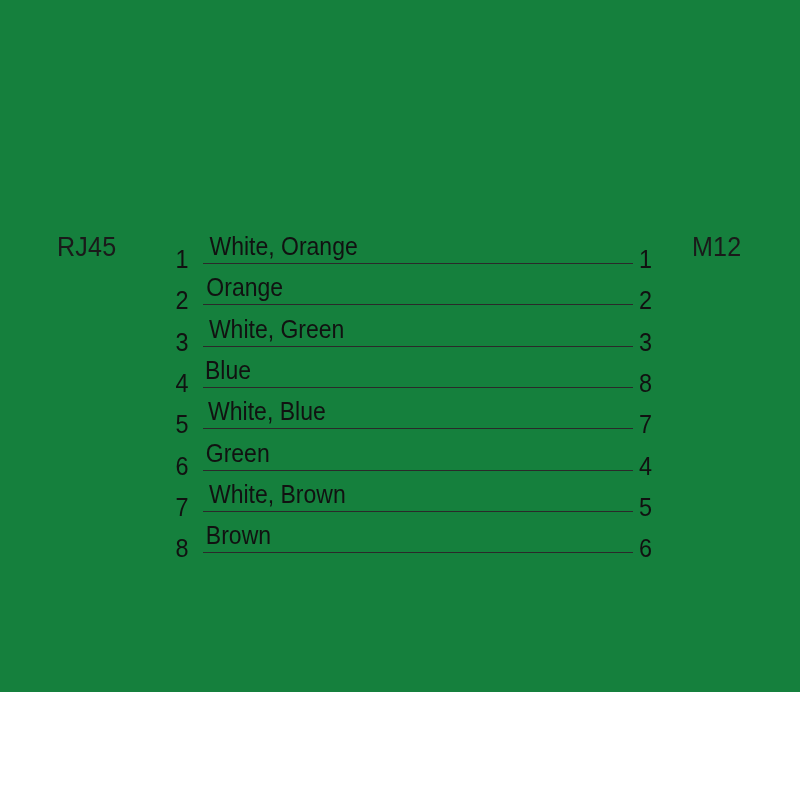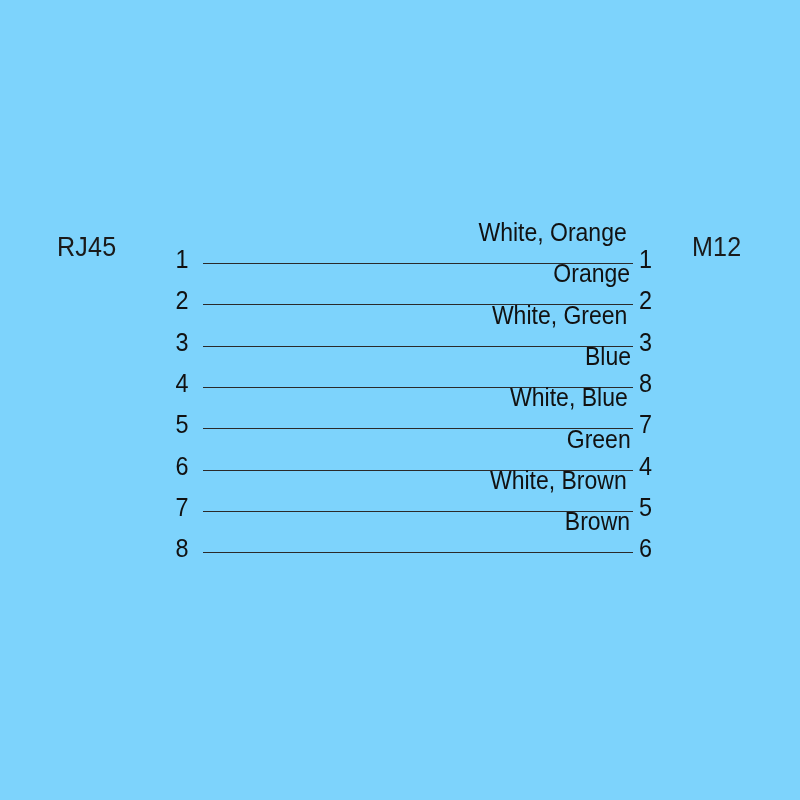--- a/index.html
+++ b/index.html
@@ -8,22 +8,22 @@
     padding: 0;
     background: #ffffff;
   }
   body {
     font-family: "Liberation Sans", "DejaVu Sans", sans-serif;
     color: #1a1a1a;
   }
   #diagram {
     position: relative;
     width: 800px;
-    height: 800px;
-    background: #7dd3fc;
+    height: 692px;
+    background: #15803d;
     overflow: hidden;
   }
 
   
   .connector-title {
     position: absolute;
     font-size: 27px;
     line-height: 1;
     letter-spacing: 0.2px;
     color: #1a1a1a;
@@ -73,22 +73,22 @@
   .pin-right {
     left: 639px;
     bottom: -9px;
     text-align: left;
     transform-origin: left bottom;
   }
   .wire-label {
     position: absolute;
     left: 203px;
     width: 430px;
-    bottom: 18px;
-    text-align: right;
+    bottom: 4px;
+    text-align: left;
     font-size: 25px;
     line-height: 1;
     color: #111111;
     white-space: nowrap;
   }
   .wire-label span {
     display: inline-block;
     transform: scaleX(0.92);
   }
 </style>

